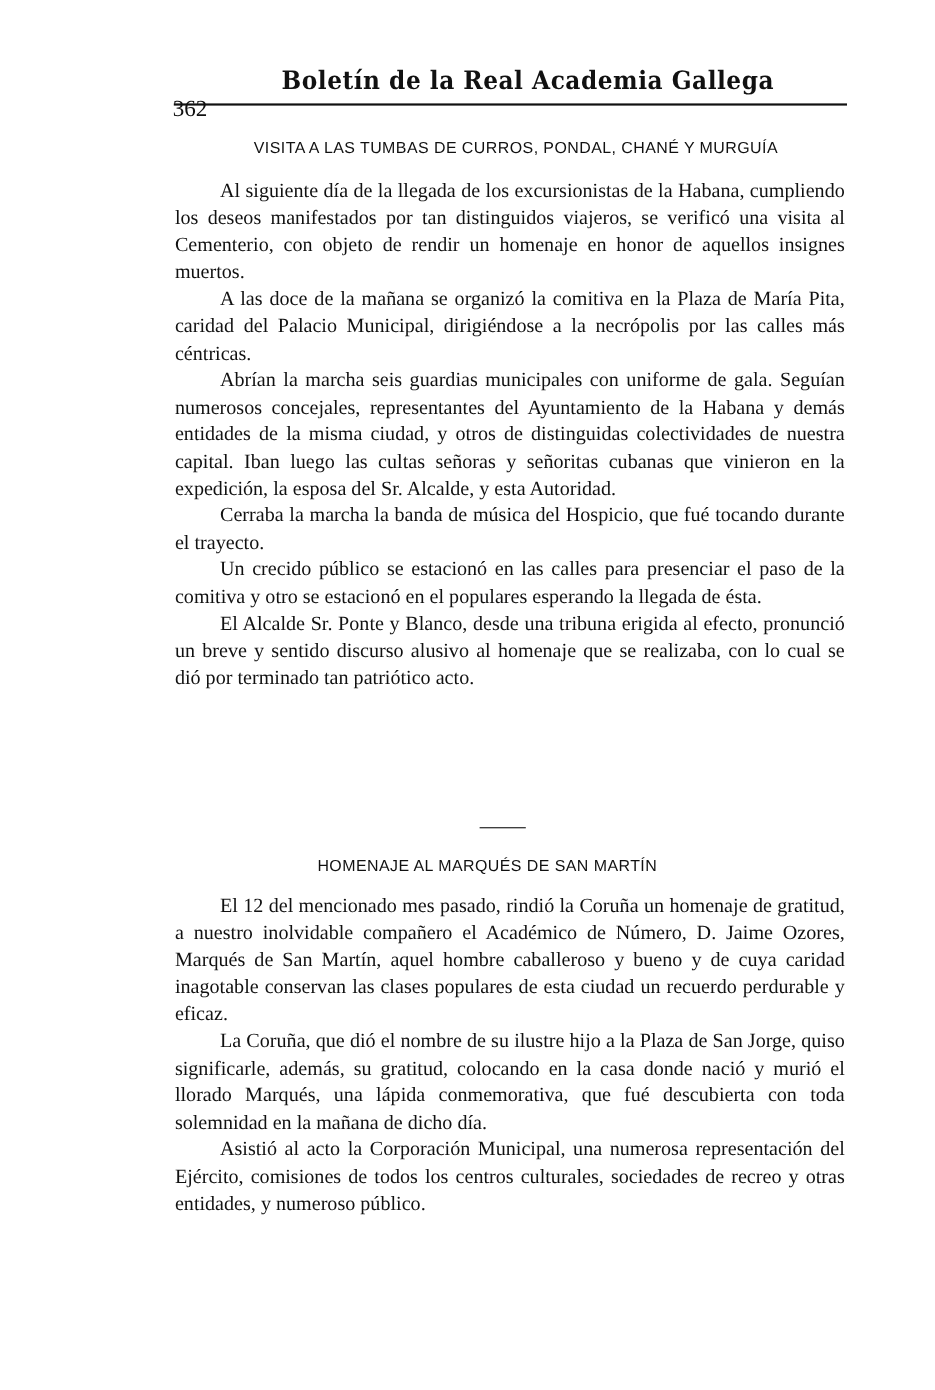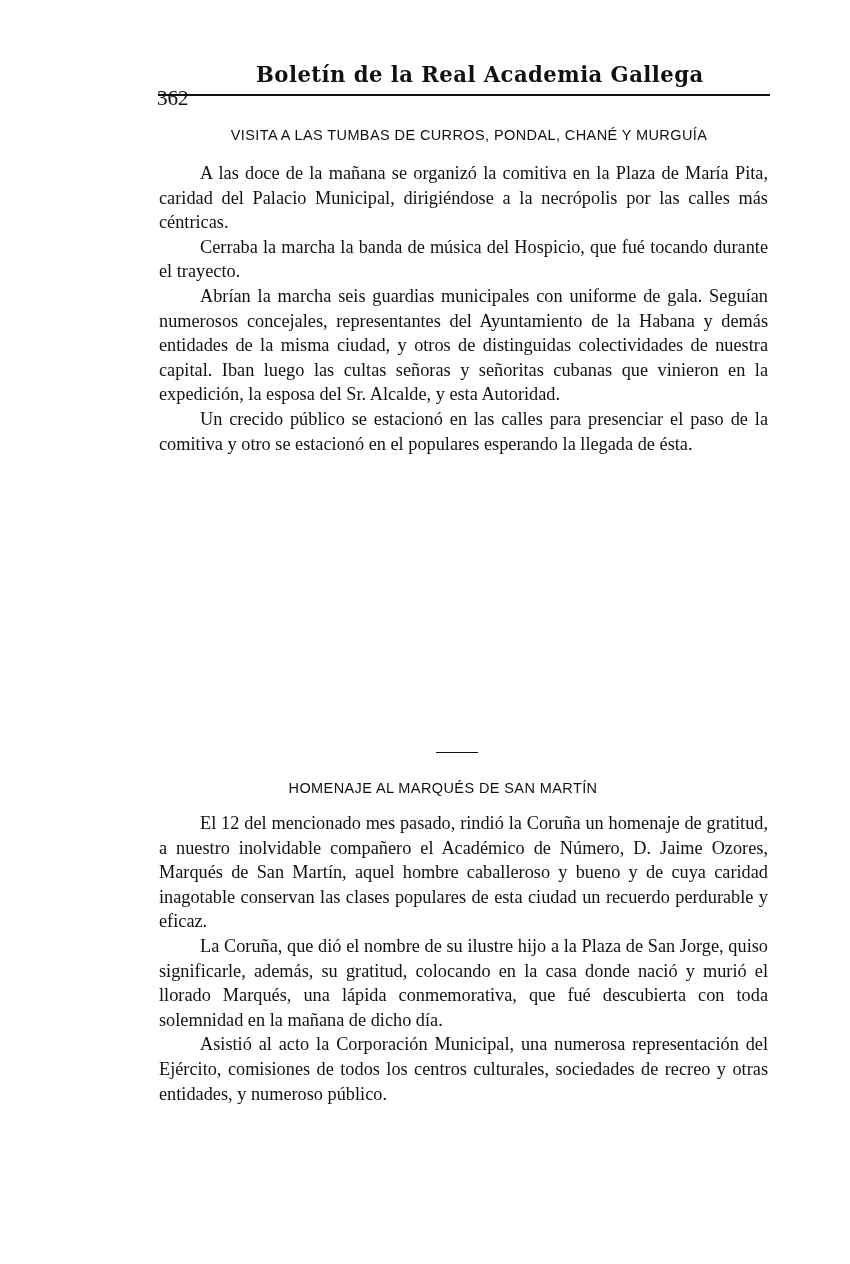--- a/index.html
+++ b/index.html
@@ -21,24 +21,26 @@
 </style>
 </head>
 <body>
 
 <div class="page-number">362</div>
 <div class="running-head">Boletín de la Real Academia Gallega</div>
 <div class="head-rule"></div>
 
 <div class="section-title t1">VISITA A LAS TUMBAS DE CURROS, PONDAL, CHANÉ Y MURGUÍA</div>
 <div class="body-text b1">
+  <p>Al siguiente día de la llegada de los excursionistas de la Habana, cumpliendo los deseos manifestados por tan distinguidos viajeros, se verificó una visita al Cementerio, con objeto de rendir un homenaje en honor de aquellos insignes muertos.</p>
   <p>A las doce de la mañana se organizó la comitiva en la Plaza de María Pita, caridad del Palacio Municipal, dirigiéndose a la necrópolis por las calles más céntricas.</p>
+  <p>Abrían la marcha seis guardias municipales con uniforme de gala. Seguían numerosos concejales, representantes del Ayuntamiento de la Habana y demás entidades de la misma ciudad, y otros de distinguidas colectividades de nuestra capital. Iban luego las cultas señoras y señoritas cubanas que vinieron en la expedición, la esposa del Sr. Alcalde, y esta Autoridad.</p>
   <p>Cerraba la marcha la banda de música del Hospicio, que fué tocando durante el trayecto.</p>
-  <p>Abrían la marcha seis guardias municipales con uniforme de gala. Seguían numerosos concejales, representantes del Ayuntamiento de la Habana y demás entidades de la misma ciudad, y otros de distinguidas colectividades de nuestra capital. Iban luego las cultas señoras y señoritas cubanas que vinieron en la expedición, la esposa del Sr. Alcalde, y esta Autoridad.</p>
   <p>Un crecido público se estacionó en las calles para presenciar el paso de la comitiva y otro se estacionó en el populares esperando la llegada de ésta.</p>
+  <p>El Alcalde Sr. Ponte y Blanco, desde una tribuna erigida al efecto, pronunció un breve y sentido discurso alusivo al homenaje que se realizaba, con lo cual se dió por terminado tan patriótico acto.</p>
 </div>
 
 <div class="sep"></div>
 
 <div class="section-title t2">HOMENAJE AL MARQUÉS DE SAN MARTÍN</div>
 <div class="body-text b2">
   <p>El 12 del mencionado mes pasado, rindió la Coruña un homenaje de gratitud, a nuestro inolvidable compañero el Académico de Número, D. Jaime Ozores, Marqués de San Martín, aquel hombre caballeroso y bueno y de cuya caridad inagotable conservan las clases populares de esta ciudad un recuerdo perdurable y eficaz.</p>
   <p>La Coruña, que dió el nombre de su ilustre hijo a la Plaza de San Jorge, quiso significarle, además, su gratitud, colocando en la casa donde nació y murió el llorado Marqués, una lápida conmemorativa, que fué descubierta con toda solemnidad en la mañana de dicho día.</p>
   <p>Asistió al acto la Corporación Municipal, una numerosa representación del Ejército, comisiones de todos los centros culturales, sociedades de recreo y otras entidades, y numeroso público.</p>
 </div>

